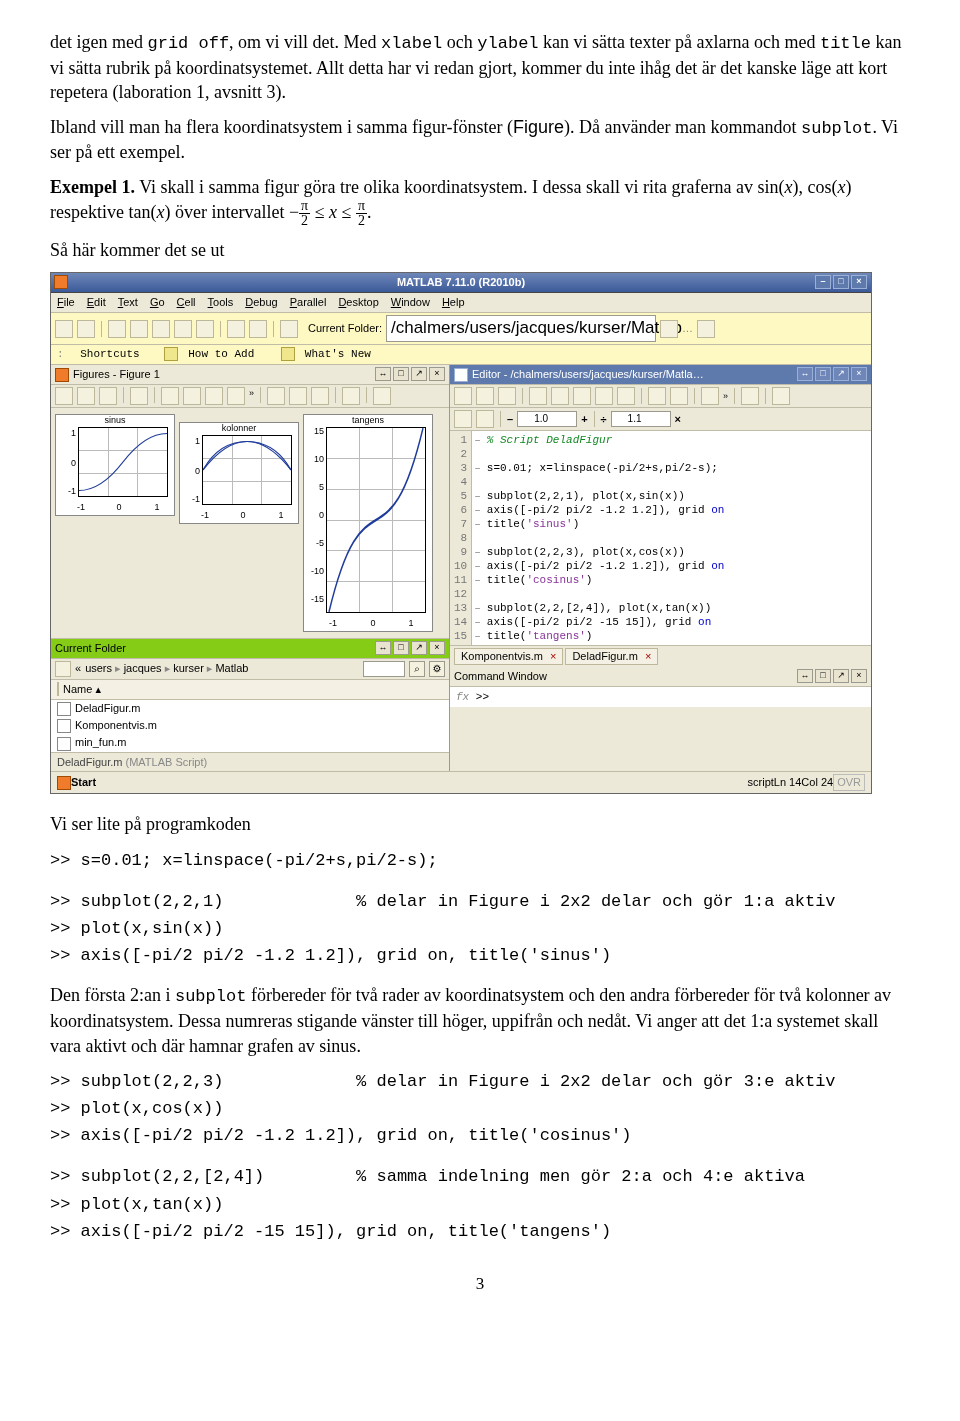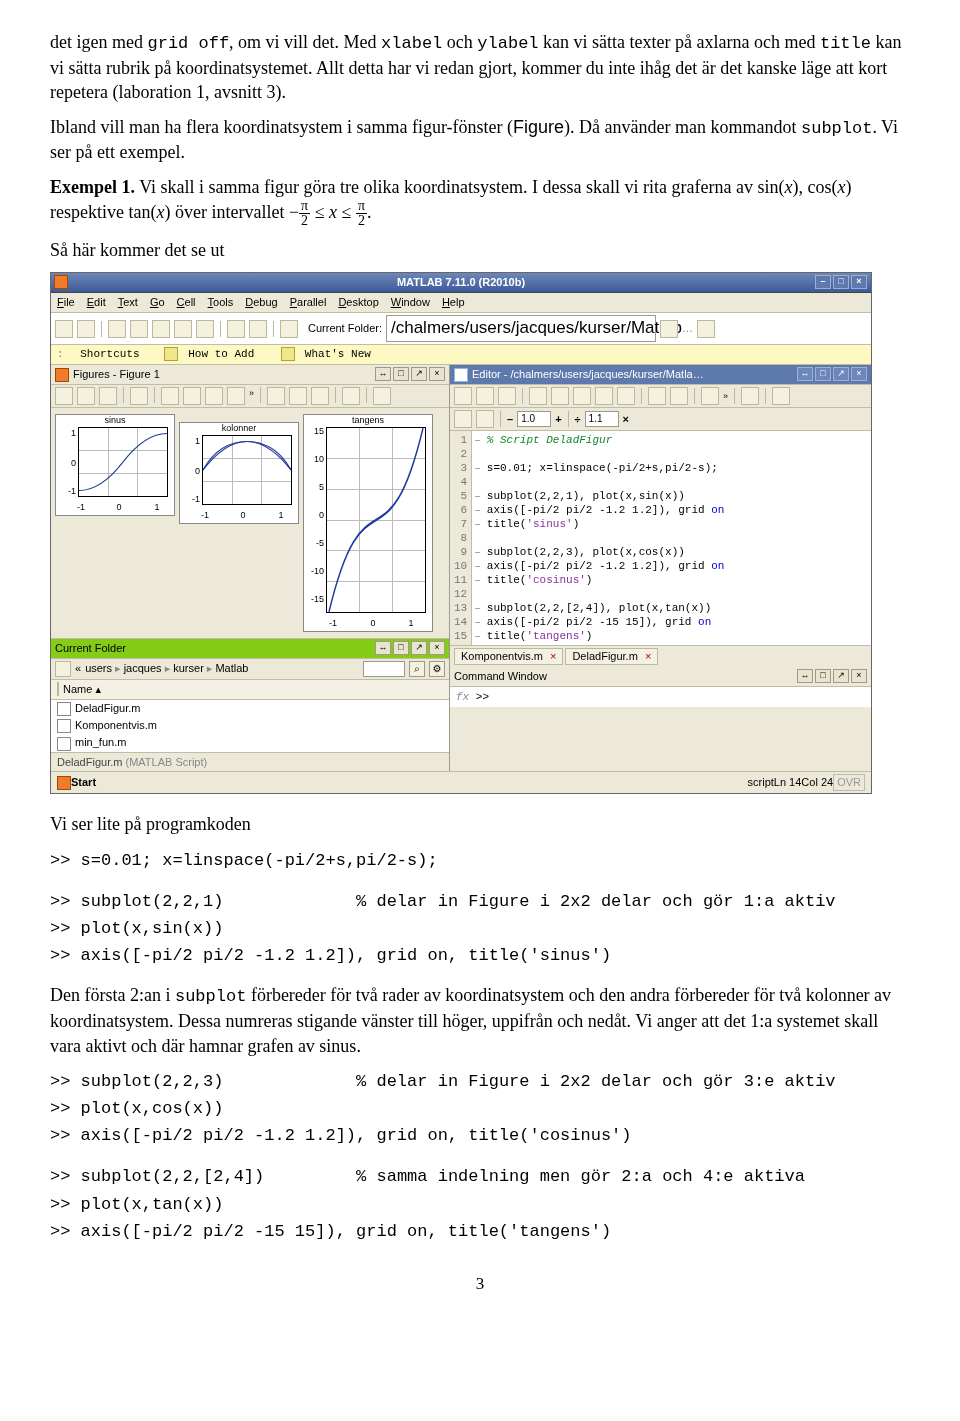--- a/index.html
+++ b/index.html
@@ -36,21 +36,21 @@
     color:#fff; font-weight:bold; text-align:center;
     padding:2px 4px; position:relative; font-size:11px;
     border-bottom:1px solid #444;
   }
   .titlebar .icon-mat { position:absolute; left:3px; top:2px; width:12px; height:12px; background:#f07b2a; border:1px solid #a04a00;}
   .winbtns { position:absolute; right:4px; top:2px; display:flex; gap:2px; }
   .winbtn { width:14px; height:12px; background:#5e79ab; border:1px solid #9bb0d6; color:#fff; font-size:9px; line-height:11px; text-align:center;}
   .menubar { background:#ece9d8; padding:2px 6px; border-bottom:1px solid #c0bca8; }
   .menubar span { margin-right:12px; }
   .menubar span u { text-decoration: underline; }
-  .toolbar1 { background:#ffffff; padding:2px 4px; border-bottom:1px solid #c0bca8; display:flex; align-items:center; gap:4px; }
+  .toolbar1 { background:#fef9c3; padding:2px 4px; border-bottom:1px solid #c0bca8; display:flex; align-items:center; gap:4px; }
   .tb-ic { width:16px; height:16px; background:#f4f1de; border:1px solid #bdb89a; }
   .tb-sep { width:1px; height:16px; background:#bdb89a; margin:0 2px; }
   .cf-field { background:#fff; border:1px solid #9c9a8c; font-size:17px; padding:1px 4px; width:260px; }
   .shortcuts { background:#fef9c3; padding:2px 6px; border-bottom:1px solid #c0bca8; font-size:11px;font-family:Liberation Mono, monospace; }
   .shortcuts span { margin-right:10px; }
   .sc-i{display:inline-block;width:12px;height:12px;background:#f0e68c;border:1px solid #b0a040;vertical-align:middle;margin-right:3px;}
 
   .workarea { display:flex; align-items:stretch; }
   .leftcol { width:398px; border-right:1px solid #9c9a8c; display:flex; flex-direction:column; }
   .rightcol { flex:1; display:flex; flex-direction:column; }
@@ -91,21 +91,21 @@
   .cf-row{padding:1px 6px;}
   .cf-row .fi{display:inline-block;width:12px;height:12px;background:#fff;border:1px solid #888;margin-right:4px;vertical-align:middle;}
   .cf-row .fi::before{content:"";}
   .cf-foot{background:#ece9d8;padding:2px 6px;border-top:1px solid #c0bca8;color:#444;}
   .startbar{background:#ece9d8;border-top:1px solid #c0bca8;padding:2px 6px;display:flex;align-items:center;justify-content:space-between;font-size:11px;}
   .start-l{display:flex;align-items:center;gap:0;}
   .start-flag{width:12px;height:12px;background:#f07b2a;border:1px solid #a04a00;}
 
   .ed-toolbar1{background:#ece9d8;padding:2px 4px;display:flex;gap:4px;border-bottom:1px solid #c0bca8;align-items:center;}
   .ed-toolbar2{background:#ece9d8;padding:2px 4px;display:flex;gap:4px;border-bottom:1px solid #c0bca8;align-items:center;}
-  .num-field{background:#fff;border:1px solid #9c9a8c;font-size:10px;padding:0 3px;width:26px;}
+  .num-field{background:#fff;border:1px solid #9c9a8c;font-size:10px;padding:0 16px;width:26px;}
   .editor-body{display:flex;background:#fff;font-family:'Courier New',monospace;font-size:11px;line-height:14px;}
   .ln-col{background:#ece9d8;color:#777;text-align:right;padding:2px 4px;border-right:1px solid #c0bca8;}
   .dash-col{color:#888;padding:2px 2px;}
   .code-col{padding:2px 4px;white-space:pre;}
   .code-col .cm{color:#118822;font-style:italic;}
   .code-col .kw{color:#0000cc;}
   .code-col .str{color:#883399;}
   .ed-tabs{background:#ece9d8;border-top:1px solid #c0bca8;padding:2px 4px;font-size:11px;}
   .ed-tab{display:inline-block;background:#f4f1e4;border:1px solid #bdb89a;padding:0 6px;margin-right:2px;}
   .ed-tab .x{color:#a00;margin-left:4px;}

